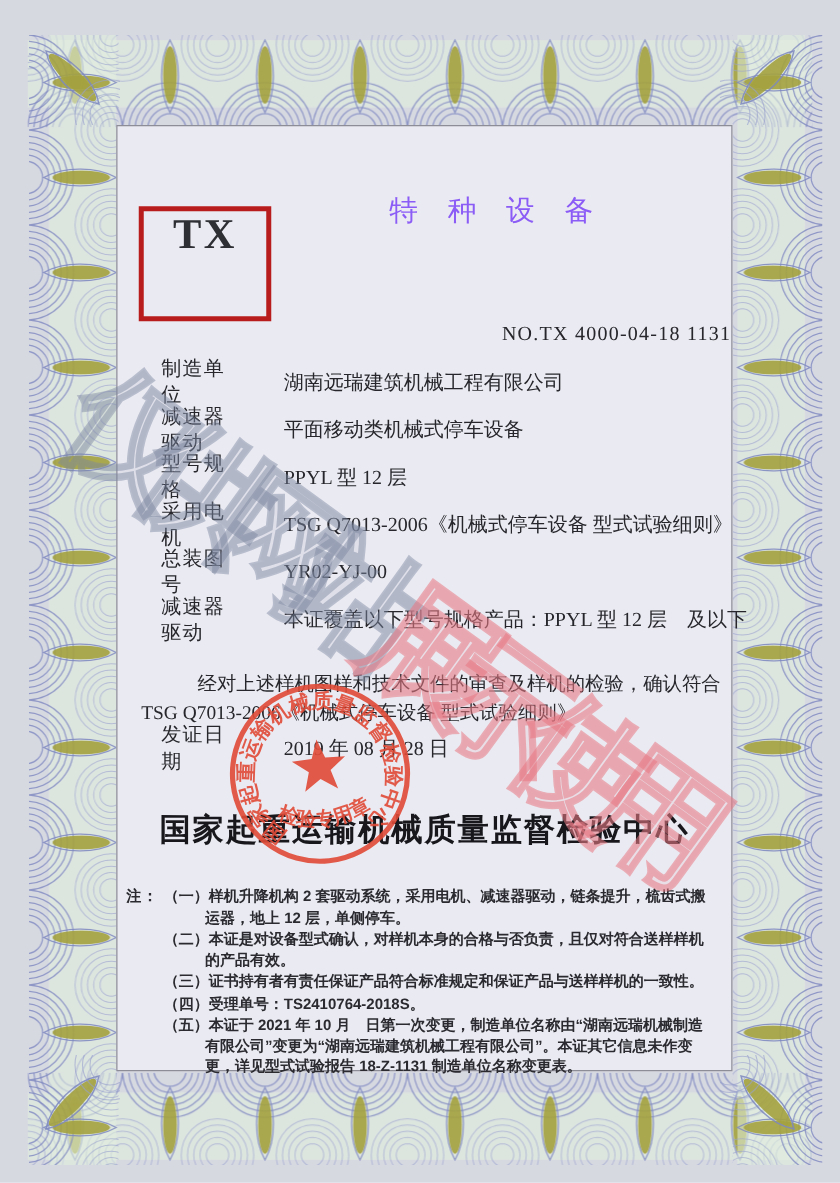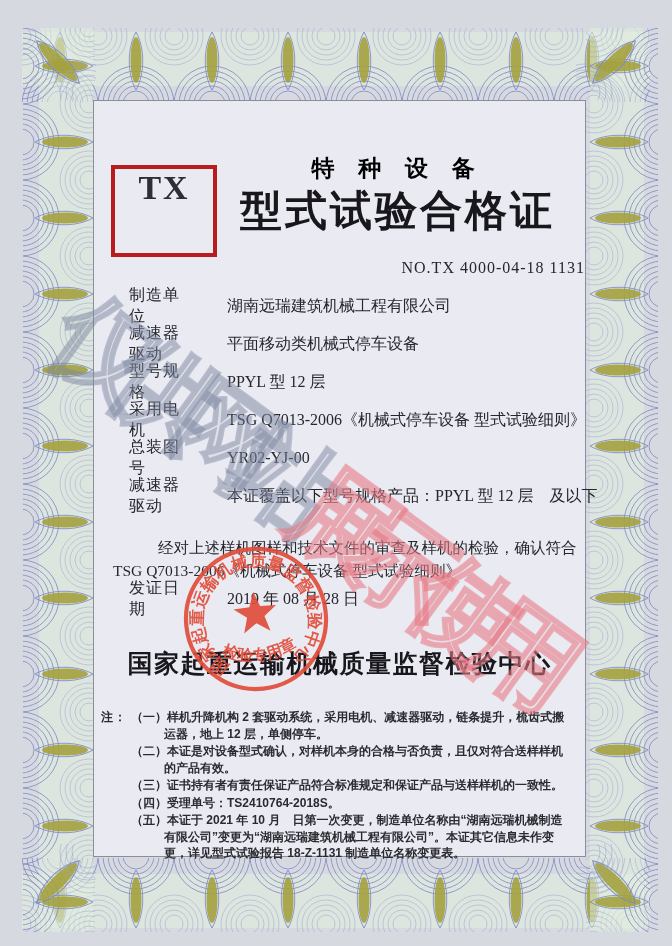--- a/index.html
+++ b/index.html
@@ -20,21 +20,21 @@
   .corner-br{left:576px;top:844px;transform:scale(-1,-1);}
 
   
   .panel{position:absolute;left:93px;top:100px;width:493px;height:757px;z-index:2;
          background:#eaeaf2;border:1.5px solid #8d8d98;box-sizing:border-box;}
 
   .tx-box{position:absolute;left:17px;top:64px;width:98px;height:84px;
           border:4px solid #b91c1c;display:flex;align-items:flex-start;justify-content:center;
           font-size:34px;font-weight:bold;letter-spacing:2px;}
   .title-small{position:absolute;left:120px;right:4px;top:52px;text-align:center;
-               font-size:23px;letter-spacing:9px;font-weight:700;color:#000000;}
+               font-size:23px;letter-spacing:9px;font-weight:400;color:#8b5cf6;}
   .title-large{position:absolute;left:116px;right:0px;top:82px;text-align:center;
                font-size:42px;font-weight:bold;letter-spacing:3px;color:#17171c;}
   .cert-no{position:absolute;left:42px;right:0;top:158px;text-align:right;
            font-size:16px;letter-spacing:1px;color:#26262c;}
 
   .fields{position:absolute;left:35px;right:12px;top:186px;}
   .field-row{height:38px;display:flex;align-items:center;font-size:16px;}
   .field-label{width:66px;flex:none;letter-spacing:1px;font-weight:400;color:#26262c;}
   .field-value{margin-left:32px;white-space:nowrap;color:#26262c;}
 
@@ -206,21 +206,20 @@
     </g>
   </svg>
 
   <div class="panel">
 
     <div class="tx-box">
       <span>TX</span>
     </div>
 
     <div class="title-small">特 种 设 备</div>
-    <div class="title-large">型式试验合格证</div>
     <div class="cert-no">NO.TX 4000-04-18 1131</div>
 
     <div class="fields">
       <div class="field-row">
         <span class="field-label">制造单位</span>
         <span class="field-value">湖南远瑞建筑机械工程有限公司</span>
       </div>
       <div class="field-row">
         <span class="field-label">减速器驱动</span>
         <span class="field-value">平面移动类机械式停车设备</span>

